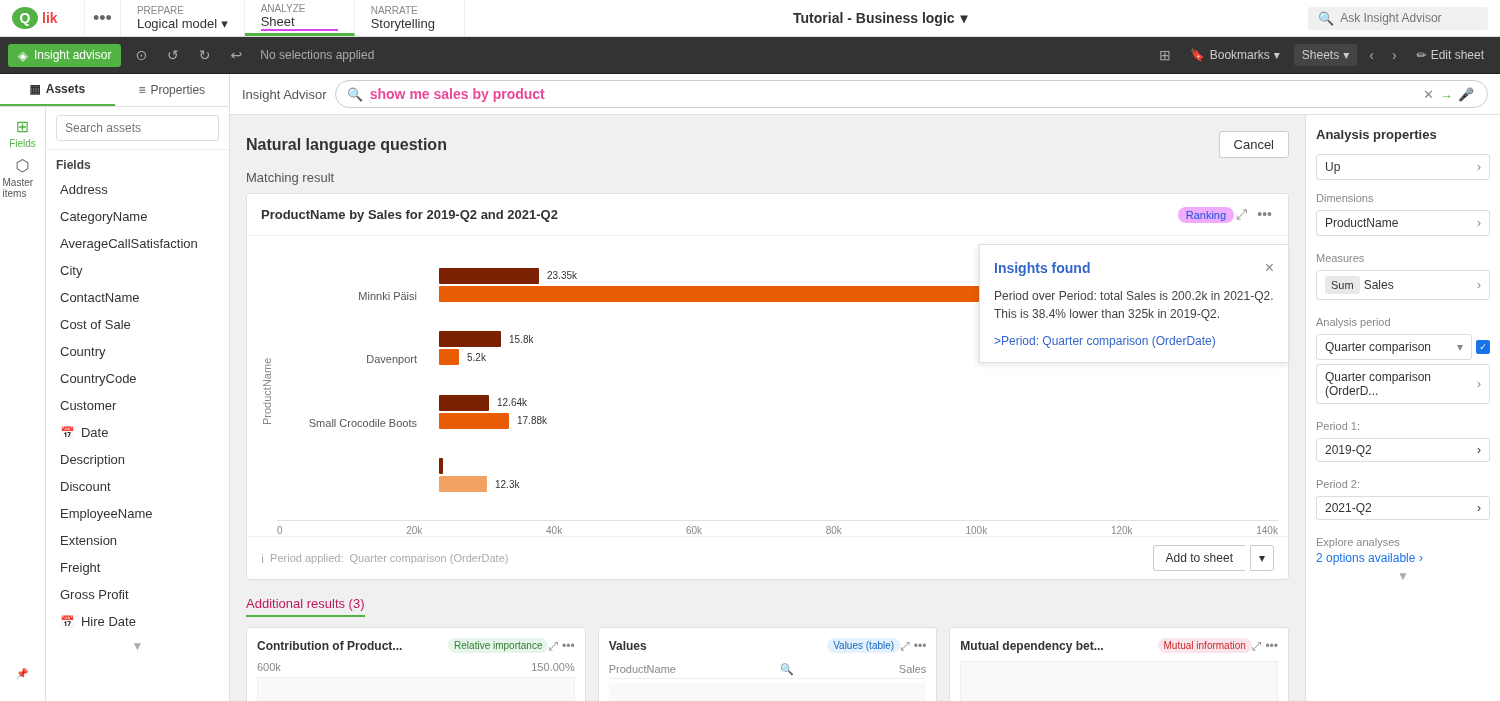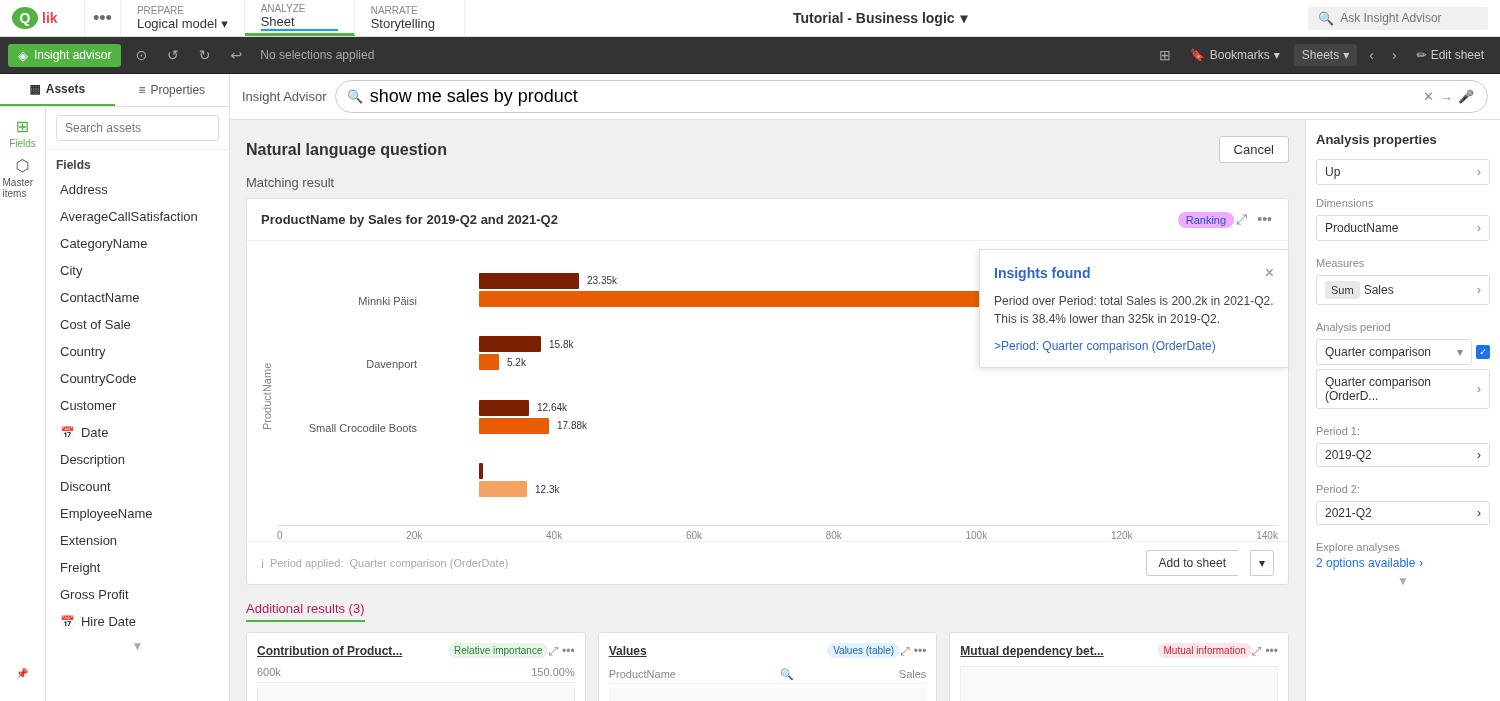--- a/index.html
+++ b/index.html
@@ -19,21 +19,21 @@
     }
     .qlik-logo-q {
       width: 26px; height: 22px; background: #52b244; border-radius: 50%; position: relative;
       display: flex; align-items: center; justify-content: center;
     }
     .qlik-logo-q span { color: white; font-weight: bold; font-size: 14px; }
     .top-nav-dots { padding: 0 8px; display: flex; align-items: center; color: #666; font-size: 18px; cursor: pointer; border-right: 1px solid #eee; }
     .top-nav-section { display: flex; flex-direction: column; justify-content: center; padding: 0 16px; border-right: 1px solid #eee; cursor: pointer; min-width: 110px; }
     .top-nav-section-label { font-size: 10px; color: #888; text-transform: uppercase; }
     .top-nav-section-value { font-size: 13px; color: #333; font-weight: 500; display: flex; align-items: center; gap: 4px; }
-    .top-nav-section-value.active { border-bottom: 2px solid #0ea5e9; align-items: center; }
+    .top-nav-section-value.active { border-bottom: 2px solid #d946ef; align-items: center; }
     .top-nav-title { flex: 1; display: flex; align-items: center; justify-content: center; font-size: 14px; font-weight: 600; color: #333; gap: 6px; }
     .top-nav-title span { cursor: pointer; }
     .top-nav-right { display: flex; align-items: center; gap: 8px; padding: 0 12px; }
     .ask-ia-input { display: flex; align-items: center; background: #f0f0f0; border-radius: 3px; padding: 4px 10px; gap: 6px; width: 180px; }
     .ask-ia-input input { background: none; border: none; outline: none; font-size: 12px; color: #888; width: 100%; }
     .search-icon-sm { color: #888; font-size: 13px; }
 
     
     .toolbar {
       display: flex; align-items: center; height: 37px;
@@ -73,21 +73,21 @@
     .left-scroll-indicator { display: flex; justify-content: center; align-items: center; padding: 4px; }
     .scroll-arrow { color: #aaa; font-size: 12px; cursor: pointer; }
 
     
     .center-content { flex: 1; background: #f0f0f0; display: flex; flex-direction: column; overflow: hidden; }
 
     
     .ia-bar { display: flex; align-items: center; padding: 6px 12px; background: #fff; border-bottom: 1px solid #e0e0e0; gap: 8px; }
     .ia-bar-title { font-size: 13px; color: #555; }
     .ia-search-box { flex: 1; display: flex; align-items: center; background: #fff; border: 1px solid #ccc; border-radius: 20px; padding: 5px 12px; gap: 6px; }
-    .ia-search-box input { flex: 1; border: none; outline: none; font-size: 18px; color: #000000; }
+    .ia-search-box input { flex: 1; border: none; outline: none; font-size: 14px; color: #ec4899; font-weight: bold; }
     .ia-search-icon { color: #888; }
     .ia-clear-btn { color: #888; cursor: pointer; }
     .ia-arrow-btn { color: #52b244; cursor: pointer; font-weight: bold; }
     .ia-mic-btn { color: #888; cursor: pointer; }
 
     
     .analysis-area { flex: 1; overflow-y: auto; display: flex; gap: 0; }
     .analysis-main { flex: 1; padding: 16px; overflow-y: auto; }
 
     
@@ -106,51 +106,51 @@
     .chart-icon-btn { color: #888; cursor: pointer; font-size: 14px; padding: 2px; }
 
     
     .bar-chart-area { padding: 10px 10px 0 10px; position: relative; min-height: 300px; display: flex; }
     .bar-chart-y-label { writing-mode: vertical-rl; transform: rotate(180deg); font-size: 11px; color: #888; display: flex; align-items: center; justify-content: center; width: 20px; }
     .bar-chart-inner { flex: 1; display: flex; flex-direction: column; }
     .bar-chart-rows { flex: 1; display: flex; flex-direction: column; justify-content: space-around; padding: 10px 0; }
     .bar-row { display: flex; align-items: flex-end; gap: 22px; margin-bottom: 6px; }
     .bar-label { width: 140px; text-align: right; font-size: 11px; color: #555; flex-shrink: 0; }
     .bar-container { flex: 1; display: flex; flex-direction: column; gap: 2px; }
-    .bar-wrap { display: flex; align-items: center; gap: 4px; margin-left: 40px; }
+    .bar-wrap { display: flex; align-items: center; gap: 4px; }
     .bar { height: 16px; border-radius: 1px; display: flex; align-items: center; padding-right: 4px; position: relative; }
     .bar-value { font-size: 10px; color: #333; margin-left: 4px; white-space: nowrap; }
     .bar-dark { background: #7b2000; }
     .bar-orange { background: #e85d04; }
     .bar-light-orange { background: #f4a261; }
     .bar-chart-x-axis { display: flex; justify-content: space-between; padding: 4px 0 0 0; border-top: 1px solid #e0e0e0; }
     .bar-chart-x-tick { font-size: 10px; color: #888; }
     .bar-chart-x-label { text-align: center; font-size: 11px; color: #888; padding: 4px 0 8px; }
     .insights-header { display: flex; align-items: center; justify-content: space-between; margin-bottom: 10px; }
     .insights-title { font-size: 14px; font-weight: 600; color: #3366cc; }
     .insights-close { cursor: pointer; color: #888; font-size: 16px; }
     .insights-text { font-size: 12px; color: #444; line-height: 1.5; margin-bottom: 10px; }
     .insights-link { font-size: 12px; color: #3366cc; cursor: pointer; }
 
     
     .chart-footer { display: flex; align-items: center; justify-content: space-between; padding: 8px 14px; border-top: 1px solid #f0f0f0; }
     .chart-footer-info { display: flex; align-items: center; gap: 6px; font-size: 11px; color: #888; }
     .add-to-sheet-btn {
-      display: flex; align-items: flex-end; gap: 12px;
+      display: flex; align-items: flex-end; gap: 5px;
     }
     .add-to-sheet-main { background: #fff; border: 1px solid #ccc; border-right: none; padding: 5px 12px; font-size: 12px; cursor: pointer; border-radius: 3px 0 0 3px; color: #333; }
     .add-to-sheet-arrow { background: #fff; border: 1px solid #ccc; padding: 5px 8px; font-size: 12px; cursor: pointer; border-radius: 0 3px 3px 0; color: #333; }
 
     
     .additional-results-header { margin-bottom: 10px; border-bottom: 2px solid #52b244; display: inline-block; padding-bottom: 4px; }
     .additional-results-title { font-size: 13px; color: #be185d; font-weight: 500; }
     .small-cards-row { display: flex; gap: 12px; }
     .small-card { background: #fff; border: 1px solid #e0e0e0; border-radius: 3px; flex: 1; padding: 10px; min-height: 120px; }
     .small-card-header { display: flex; align-items: center; margin-bottom: 8px; }
-    .small-card-title { font-size: 12px; font-weight: 600; color: #333; flex: 1; text-decoration: underline; }
+    .small-card-title { font-size: 12px; font-weight: 600; color: #333; flex: 1; }
     .small-card-badge { font-size: 10px; padding: 2px 6px; border-radius: 10px; margin-left: 6px; }
     .badge-relative { background: #e6f4ea; color: #2e7d32; }
     .badge-table { background: #e3f2fd; color: #1565c0; }
     .badge-mutual { background: #fce4ec; color: #c62828; }
     .small-card-icons { display: flex; gap: 4px; }
     .small-card-icon-btn { color: #888; font-size: 12px; cursor: pointer; }
     .small-card-content { font-size: 11px; color: #888; }
 
     
     .right-panel { width: 195px; background: #fff; border-left: 1px solid #e0e0e0; padding: 12px 10px; overflow-y: auto; flex-shrink: 0; }
@@ -293,24 +293,24 @@
         <div class="left-search">
           <input type="text" placeholder="Search assets" style="">
         </div>
         <div class="left-section-title">Fields</div>
         <div id="fields-container">
 
         <div class="left-field-item">
               <span>Address</span>
             </div>
             <div class="left-field-item">
+              <span>CategoryName</span>
+            </div>
+            <div class="left-field-item">
               <span>AverageCallSatisfaction</span>
-            </div>
-            <div class="left-field-item">
-              <span>CategoryName</span>
             </div>
             <div class="left-field-item">
               <span>City</span>
             </div>
             <div class="left-field-item">
               <span>ContactName</span>
             </div>
             <div class="left-field-item">
               <span>Cost of Sale</span>
             </div>

